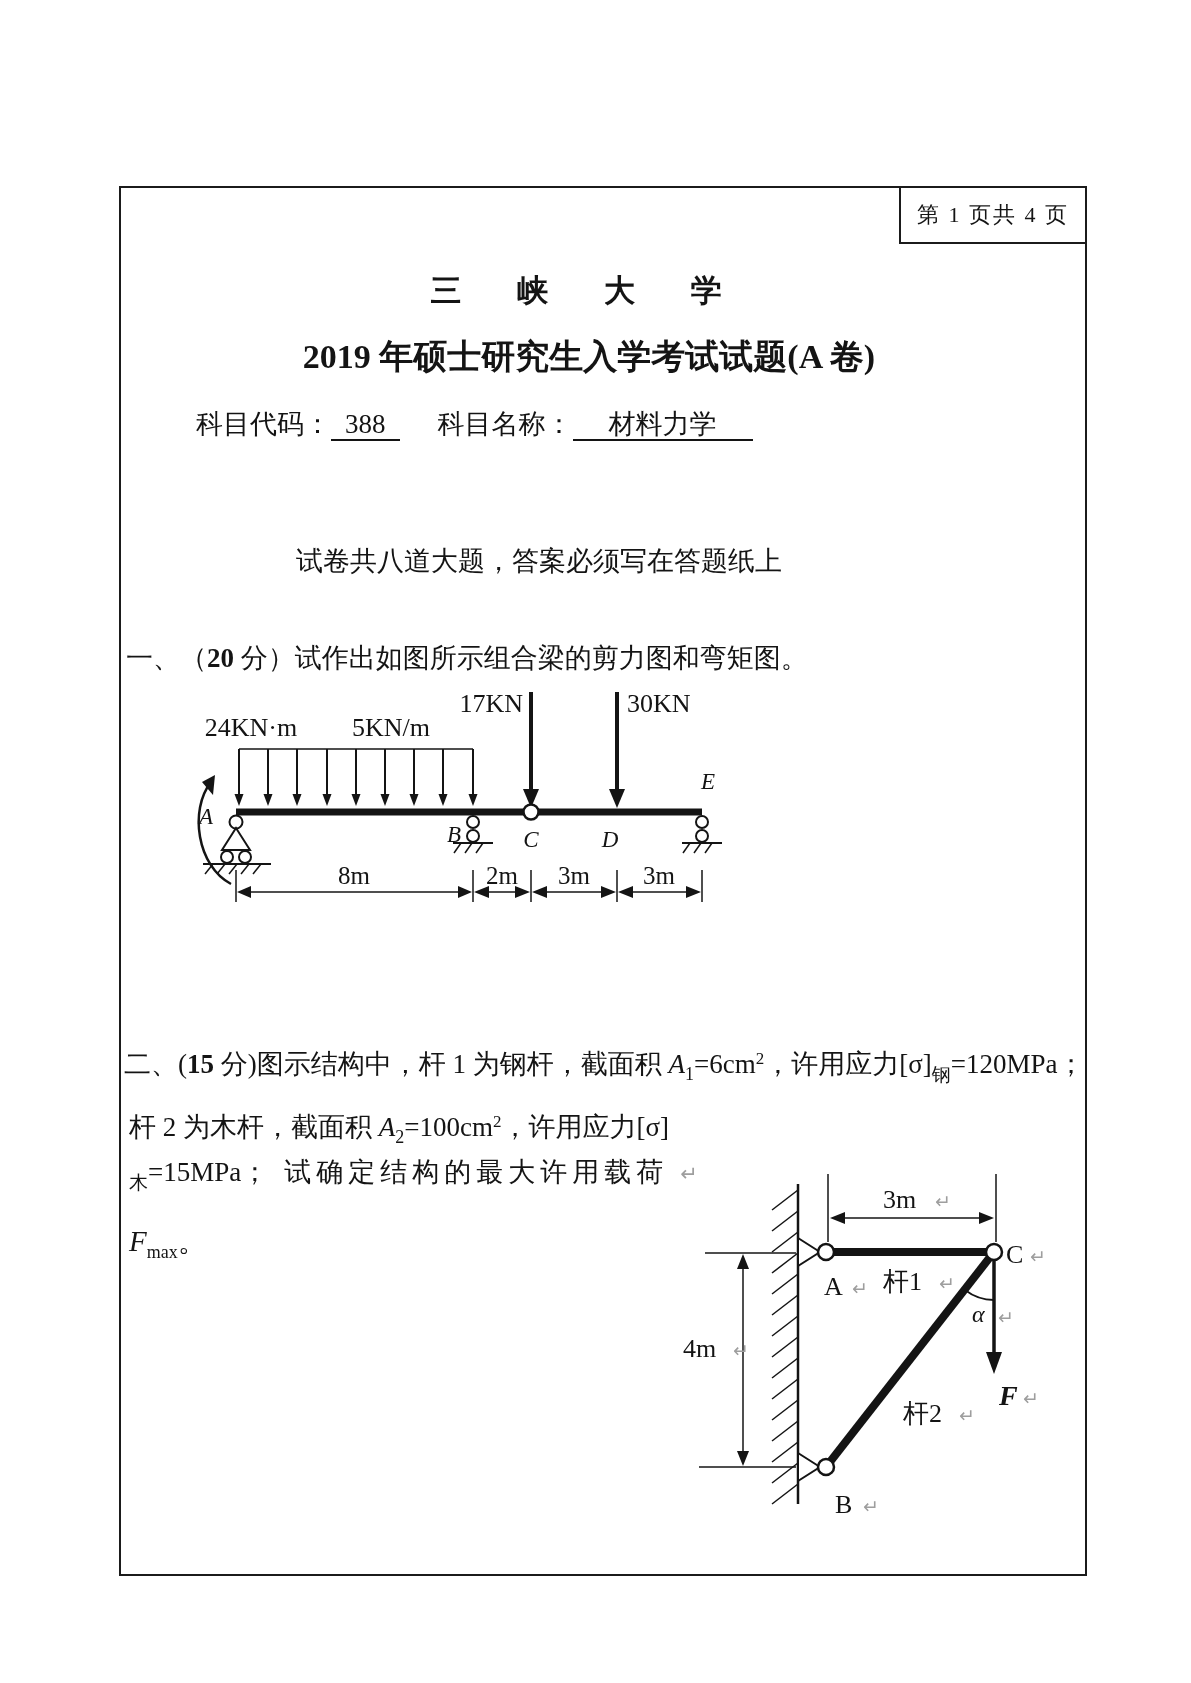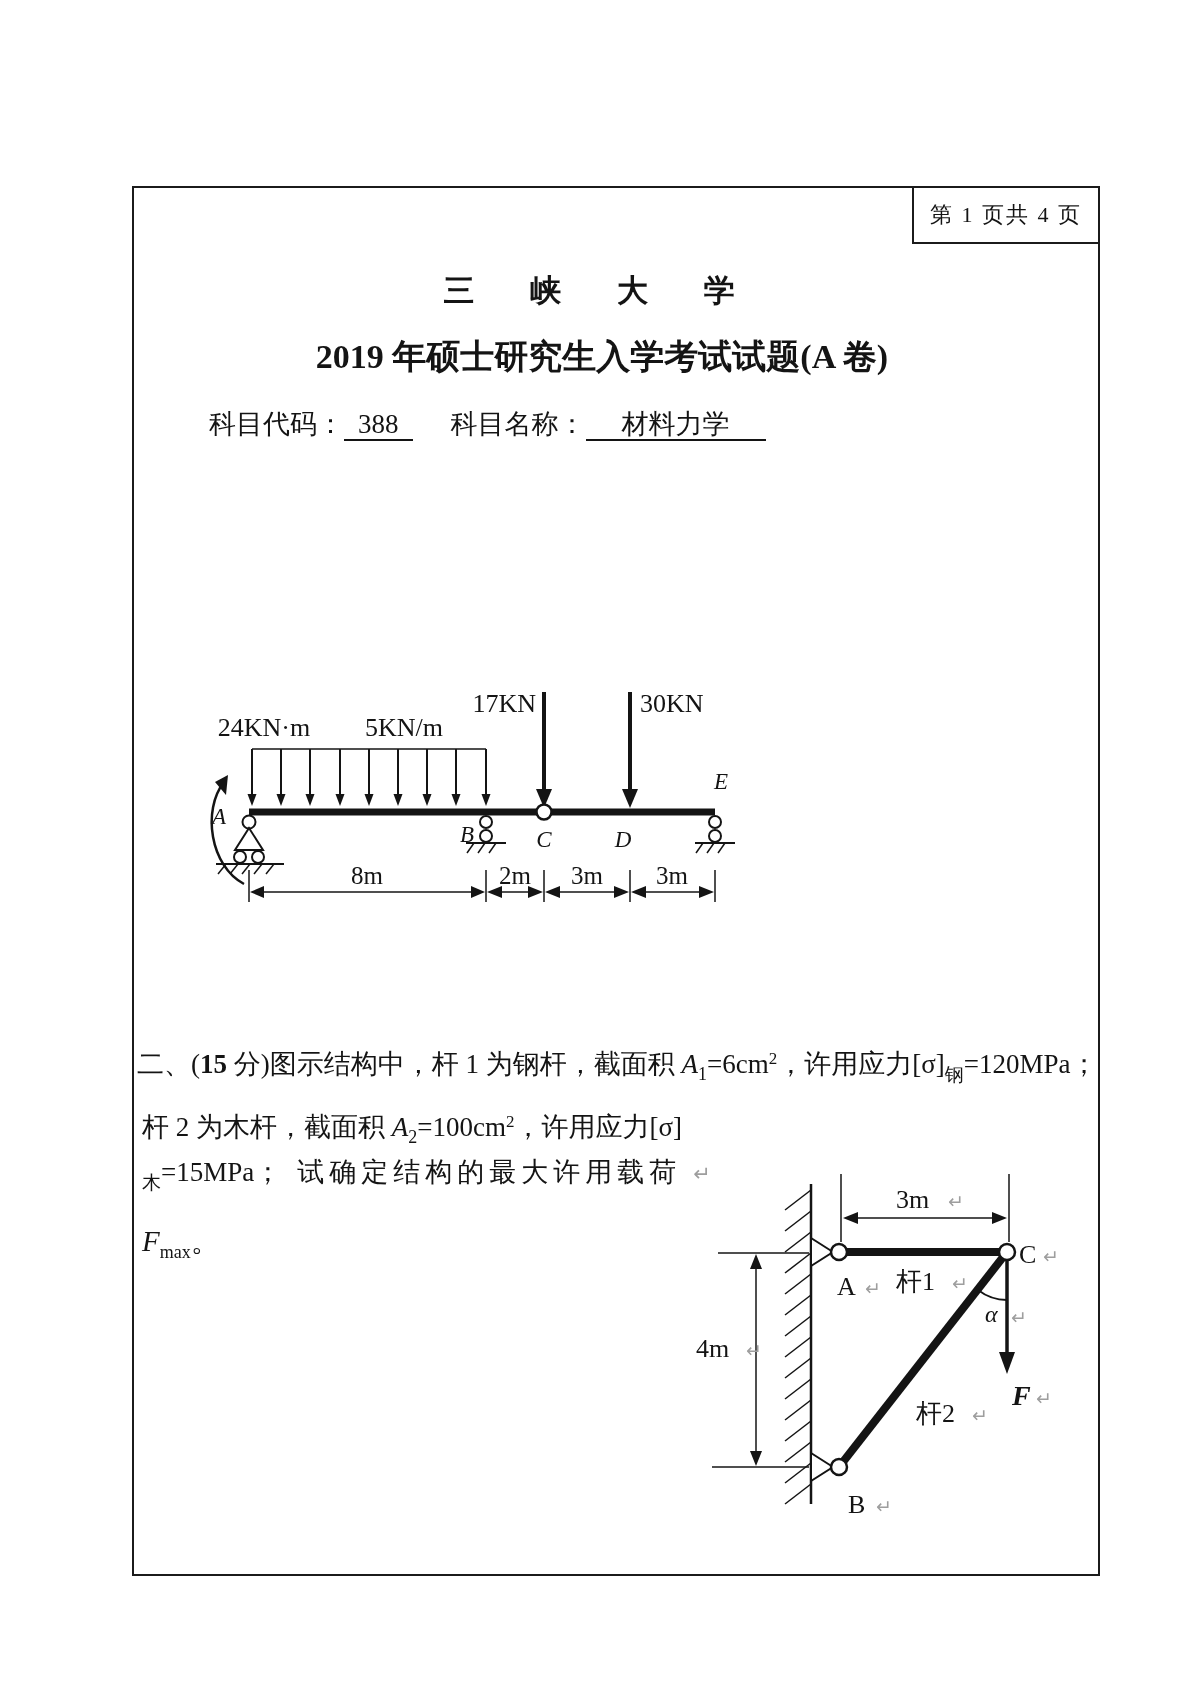--- a/index.html
+++ b/index.html
@@ -2,21 +2,21 @@
 <html><head>
 <meta charset="utf-8">
 <style>
   html,body { margin:0; padding:0; }
   body {
     width:1191px; height:1683px; background:#ffffff; position:relative;
     font-family:"Liberation Serif","DejaVu Serif",serif; color:#141414;
     overflow:hidden;
   }
   .frame {
-    position:absolute; left:132px; top:186px; width:964px; height:1386px;
+    position:absolute; left:119px; top:186px; width:964px; height:1386px;
     border:2px solid #1b1b1b; background:#fff;
   }
   .pagebox {
     position:absolute; top:-2px; right:-2px; width:184px; height:54px;
     border:2px solid #1b1b1b; background:#fff;
     display:flex; align-items:center; justify-content:center;
     font-size:22px; letter-spacing:2px;
   }
   .band { position:absolute; left:0; width:880px; text-align:center; white-space:nowrap; }
   .university { top:82px; font-size:31px; font-weight:bold; letter-spacing:24px;padding-left:27px; }
@@ -66,21 +66,25 @@
 
   <div class="band university">三 峡 大 学</div>
 
   <div class="band examtitle">2019 年硕士研究生入学考试试题(A 卷)</div>
 
   <div class="line subject-line">
     <span>科目代码：</span><span class="u">388</span><span class="gap"></span><span>科目名称：</span><span class="u-name">材料力学</span>
   </div>
 
 
-
+  <div class="line instruction-line">试卷共八道大题，答案必须写在答题纸上</div>
+
+  <div class="line problem1-line">
+    <span>一、（</span><span class="b">20</span><span> 分）试作出如图所示组合梁的剪力图和弯矩图。</span>
+  </div>
 
   <svg class="beam-svg" width="680" height="245" viewBox="0 0 680 245">
 
     <text class="flabel" x="100" y="64" text-anchor="middle">24KN·m</text>
     <g>
       <path d="M 80 212 C 46 194, 38 138, 60 110" fill="none" class="stroke" stroke-width="2.5"></path>
       <polygon points="64,103 51,110 62,123" fill="#141414"></polygon>
     </g>
 
     <text class="flabel" x="240" y="64" text-anchor="middle">5KN/m</text>

